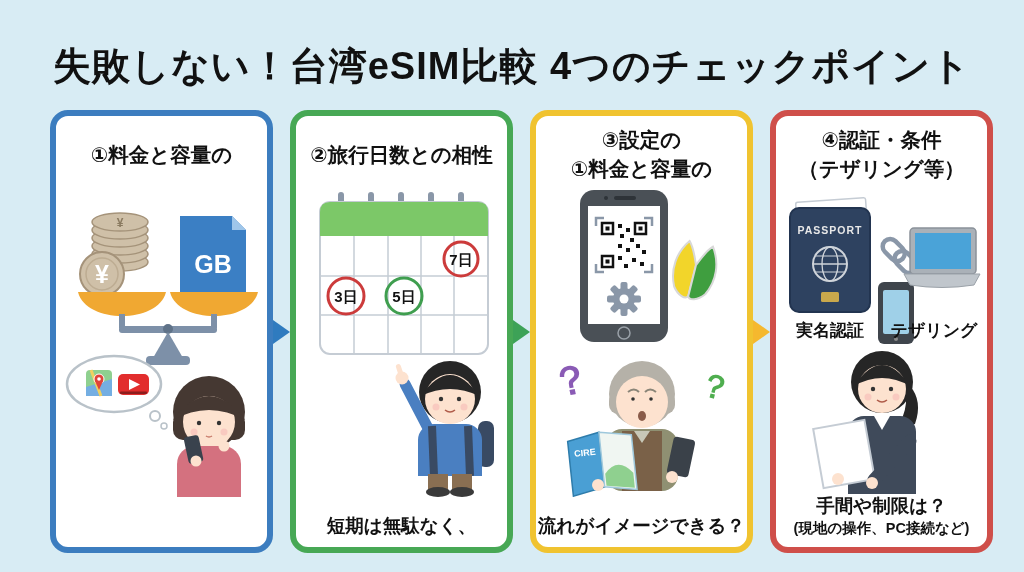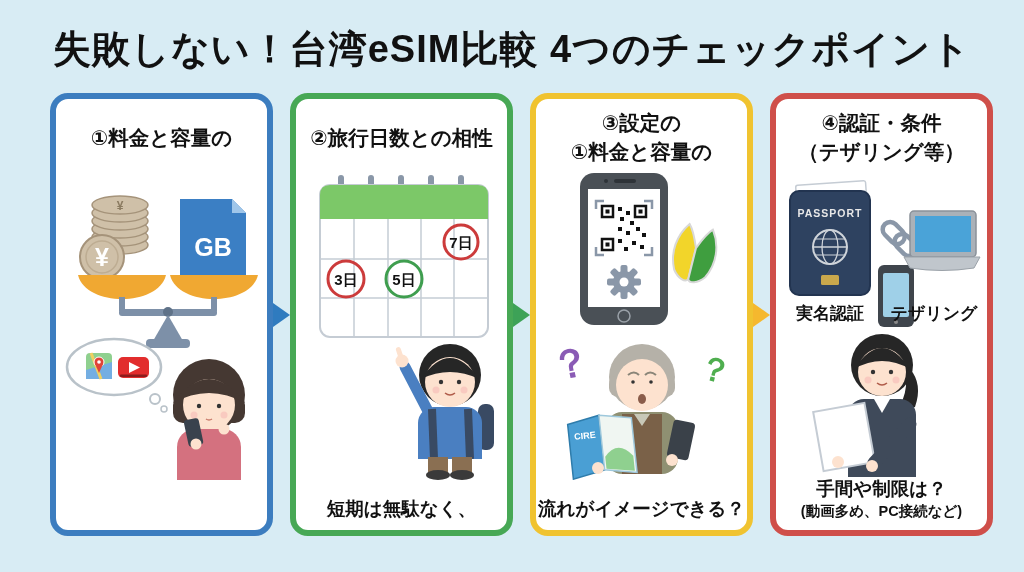--- a/index.html
+++ b/index.html
@@ -9,21 +9,21 @@
   }
   *{box-sizing:border-box;}
   html,body{margin:0;padding:0;}
   body{
     width:1024px;height:572px;overflow:hidden;
     background:var(--bg);
     font-family:"Liberation Sans","DejaVu Sans",sans-serif;
     color:#111;
   }
   .title{
-    margin:0;padding-top:24px;text-align:center;
+    margin:17px;padding-top:24px;text-align:center;
     font-size:38px;font-weight:900;letter-spacing:1px;color:var(--title);
   }
   .board{display:flex;align-items:stretch;padding:0 50px;margin-top:18px;height:443px;}
   .panel{
     background:#fff;border:6px solid #000;border-radius:18px;width:223px;
     display:flex;flex-direction:column;align-items:center;flex:0 0 auto;
   }
   .p1{border-color:var(--panel_blue);}
   .p2{border-color:var(--panel_green);}
   .p3{border-color:var(--panel_yellow);}
@@ -335,17 +335,17 @@
             <rect x="36" y="238" width="52" height="60" fill="#ffffff" stroke="#c5ccd4" stroke-width="2"></rect>
           </g>
           <path d="M128 255 L92 294" stroke="#3f4a5a" stroke-width="13" stroke-linecap="round"></path>
           <circle cx="90" cy="297" r="6" fill="#fde2cf"></circle>
           <circle cx="56" cy="293" r="6" fill="#fde2cf"></circle>
         </g>
       </svg>
     </div>
     <div class="caption">
       <span class="main">手間や制限は？</span>
-      <span class="sub">(動画多め、PC接続など)</span>
+      <span class="sub">(現地の操作、PC接続など)</span>
     </div>
   </div>
 
 </div>
 
 </body></html>

